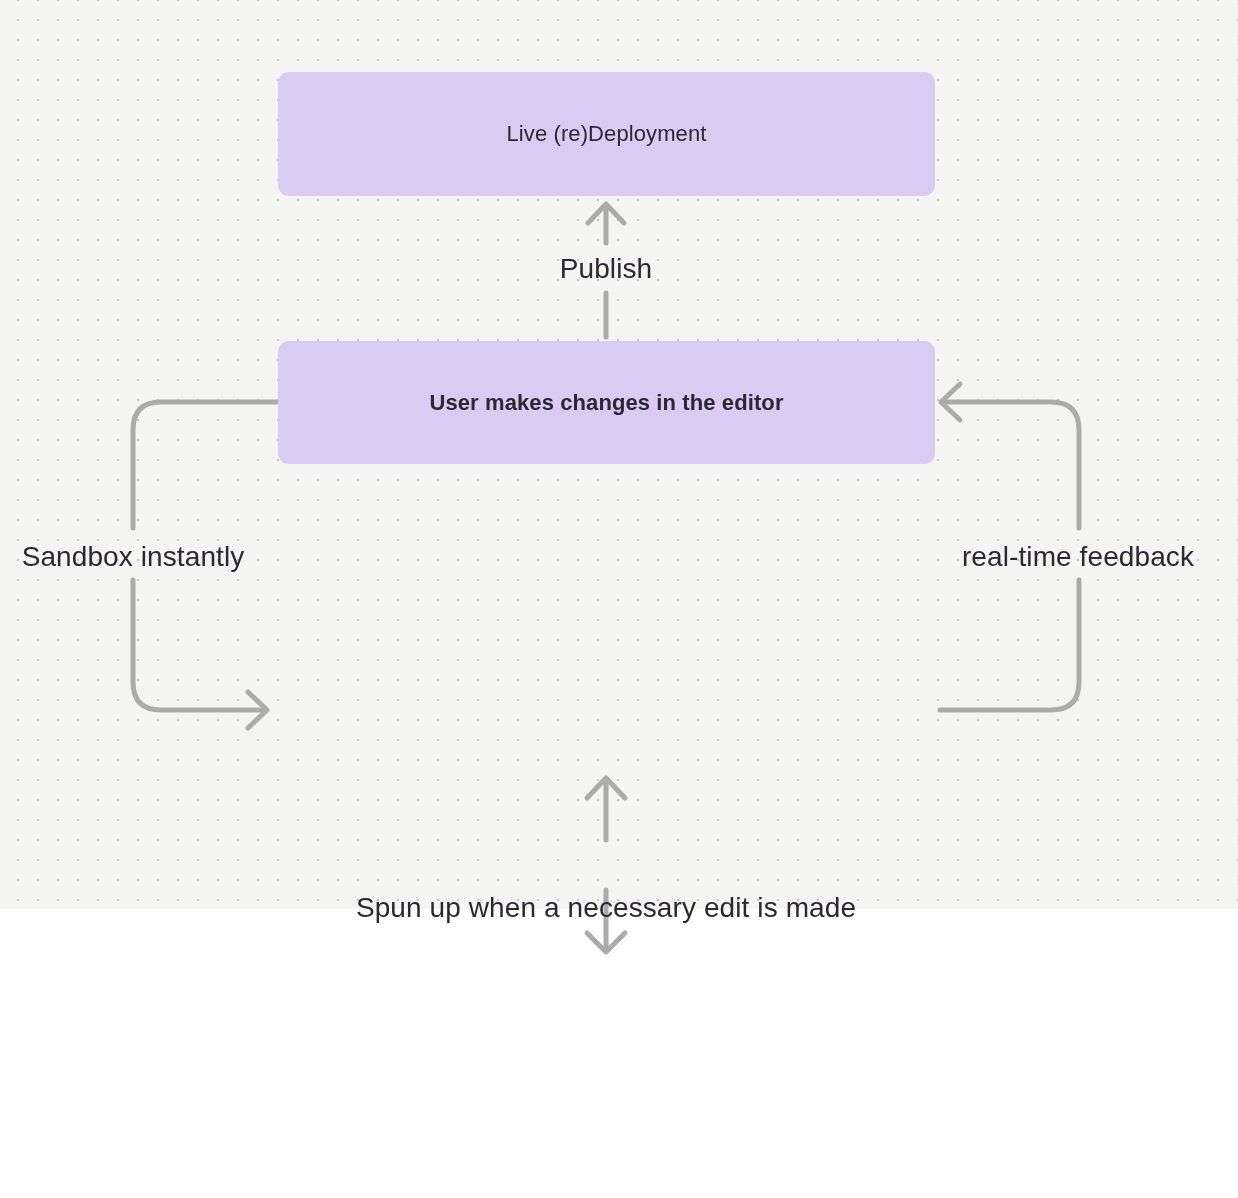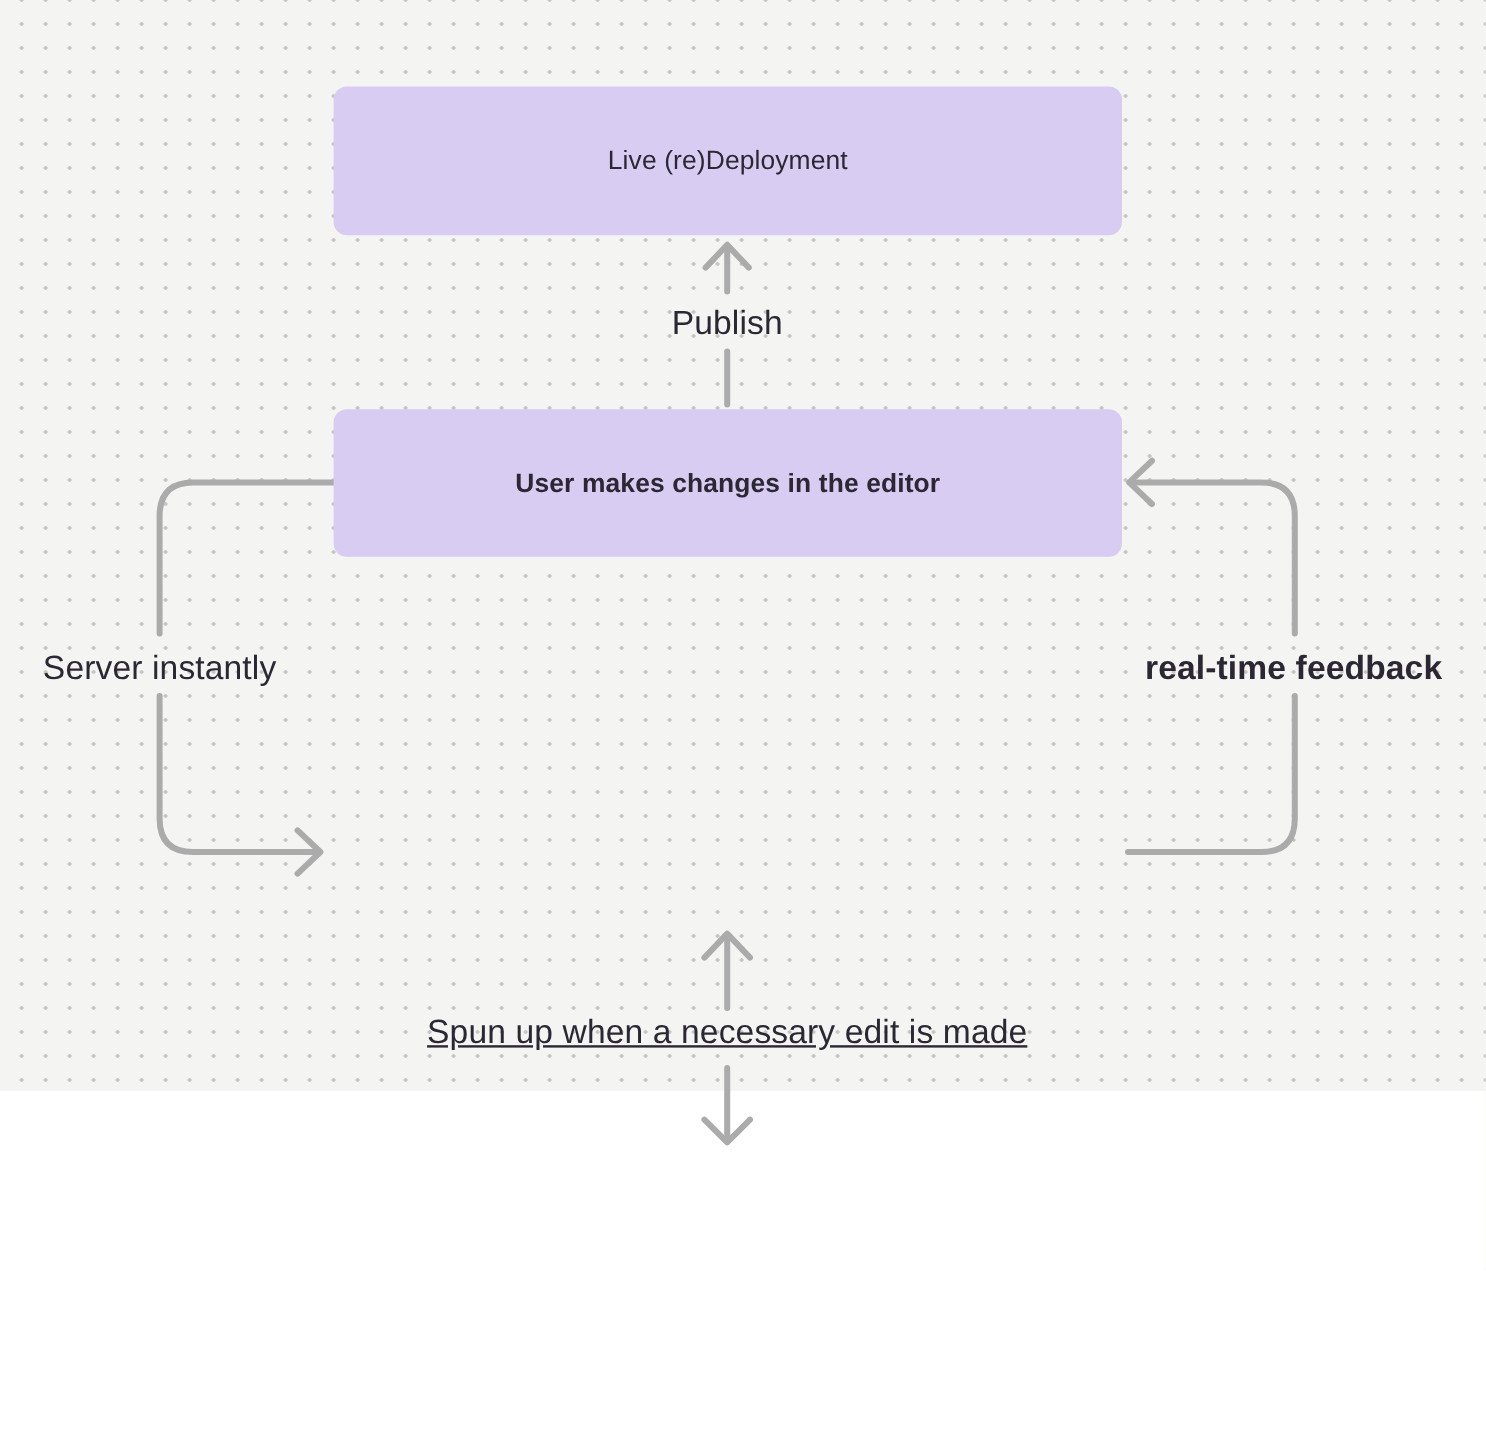--- a/index.html
+++ b/index.html
@@ -97,19 +97,19 @@
   </div>
 
   <div class="node" style="left:278px; top:341px; width:657px; height:123px;font-weight:bold;">
     <span>User makes changes in the editor</span>
   </div>
 
 
 
   <div class="edge-label" style="left:606px; top:269px;">Publish</div>
 
-  <div class="edge-label" style="left:133px; top:557px;">Server instantly</div>
+  <div class="edge-label" style="left:133px; top:557px;">Sandbox instantly</div>
 
-  <div class="edge-label" style="left:1078px; top:557px;font-weight:bold;">real-time feedback</div>
+  <div class="edge-label" style="left:1078px; top:557px;">real-time feedback</div>
 
-  <div class="edge-label" style="left:606px; top:860px;text-decoration:underline;">Spun up when a necessary edit is made</div>
+  <div class="edge-label" style="left:606px; top:908px;">Spun up when a necessary edit is made</div>
 
 </div>
 
 </body></html>

